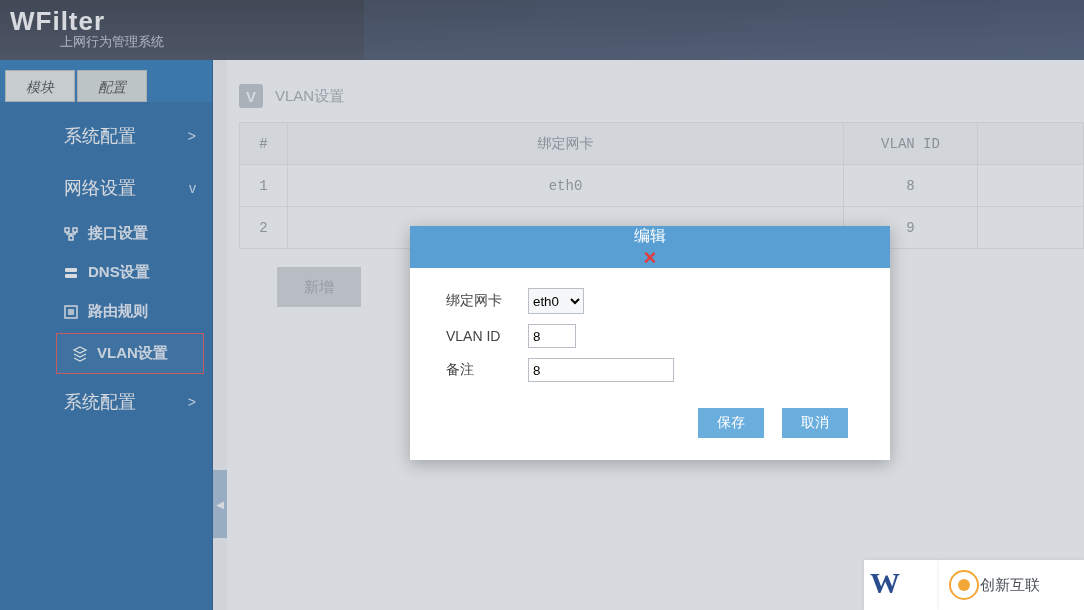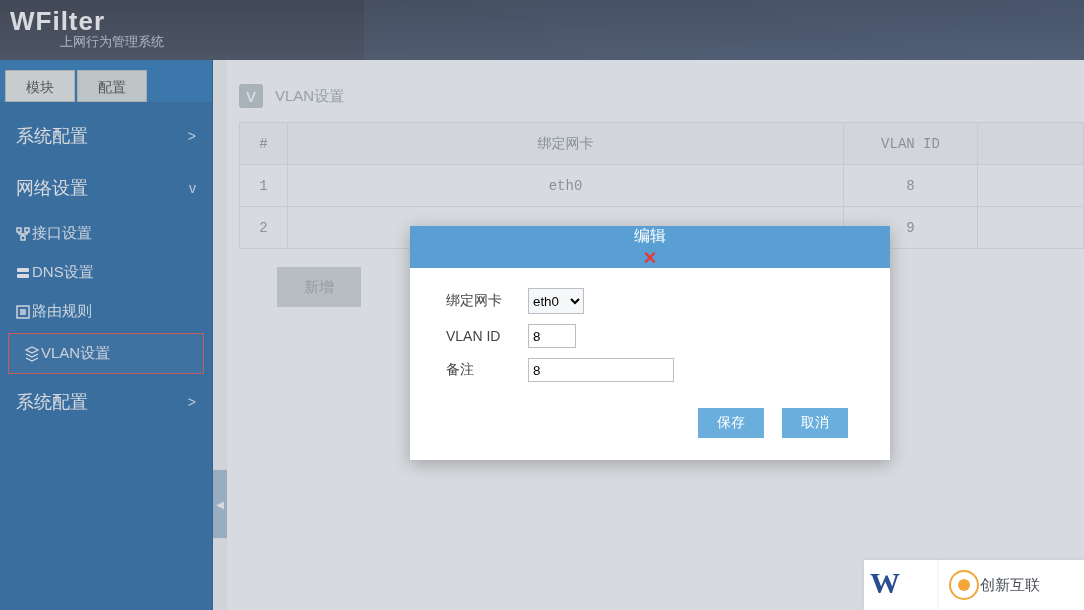--- a/index.html
+++ b/index.html
@@ -5,28 +5,28 @@
 * { box-sizing: border-box; margin: 0; padding: 0; }
 body { font-family: "Microsoft YaHei", Arial, sans-serif; font-size: 14px; background: #f5f5f5; width: 1084px; height: 610px; overflow: hidden; position: relative; }
 
 .header { height: 60px; background: linear-gradient(180deg, #1a1f2e 0%, #2c3548 100%); position: relative; }
 .logo { position: absolute; left: 10px; top: 6px; color: #fff; }
 .logo-main { font-size: 26px; font-weight: bold; letter-spacing: 1px; }
 .logo-sub { font-size: 13px; color: #c0c6d4; margin-left: 50px; margin-top: -4px; }
 .header-bg { position: absolute; right: 0; top: 0; width: 720px; height: 60px; background: linear-gradient(90deg, rgba(74,109,167,0.3), rgba(62,95,155,0.6)); opacity: 0.5; }
 
 .sidebar { position: absolute; left: 0; top: 60px; width: 213px; height: 550px; background: #0f5a9f; border-right: 1px solid #0b4680; }
-.tabs { display: flex; padding: 10px 16px 0 5px; background: #1167b1; }
+.tabs { display: flex; padding: 10px 16px 0 5px; background: #1167b1; font-style: italic; }
 .tab { flex: 0 0 70px; height: 32px; line-height: 32px; text-align: center; background: #d8ddda; color: #333; border: 1px solid #b8bdb9; cursor: pointer; font-size: 14px; margin-right: 2px; }
 .tab.active { background: #e7eae8; }
 
-.menu { margin-top: 8px; }
+.menu { margin-top: 8px; padding-left: 48px; }
 .menu-group { color: #fff; padding: 14px 16px; font-size: 18px; display: flex; justify-content: space-between; align-items: center; cursor: pointer; }
 .chev { font-size: 14px; color: #cfe3f5; }
-.menu-item { color: #e8f1fa; padding: 10px 14px; font-size: 15px; display: flex; align-items: center; cursor: pointer; }
+.menu-item { color: #e8f1fa; padding: 10px 14px; font-size: 15px; display: flex; align-items: center; gap: 8px; cursor: pointer; font-weight: bold; }
 .menu-item .mi-icon { width: 18px; height: 18px; display: inline-flex; align-items: center; justify-content: center; }
 .menu-item.active { margin: 2px 8px; border: 1px solid #e33c3c; background: rgba(255,255,255,0.03); }
 
 .sidebar-handle { position: absolute; left: 213px; top: 470px; width: 14px; height: 68px; background: #9fb8d4; display: flex; align-items: center; justify-content: center; cursor: pointer; }
 .sidebar-handle-arrow { color: #fff; font-size: 10px; }
 
 .main { position: absolute; left: 227px; top: 60px; right: 0; bottom: 0; background: #fff; padding: 24px 0 0 12px; }
 .crumb { display: flex; align-items: center; gap: 12px; color: #9ea5ac; font-size: 15px; margin-bottom: 14px; }
 .crumb-vicon { width: 24px; height: 24px; background: #b9c0c7; color: #fff; border-radius: 3px; display: flex; align-items: center; justify-content: center; font-weight: bold; }
 

